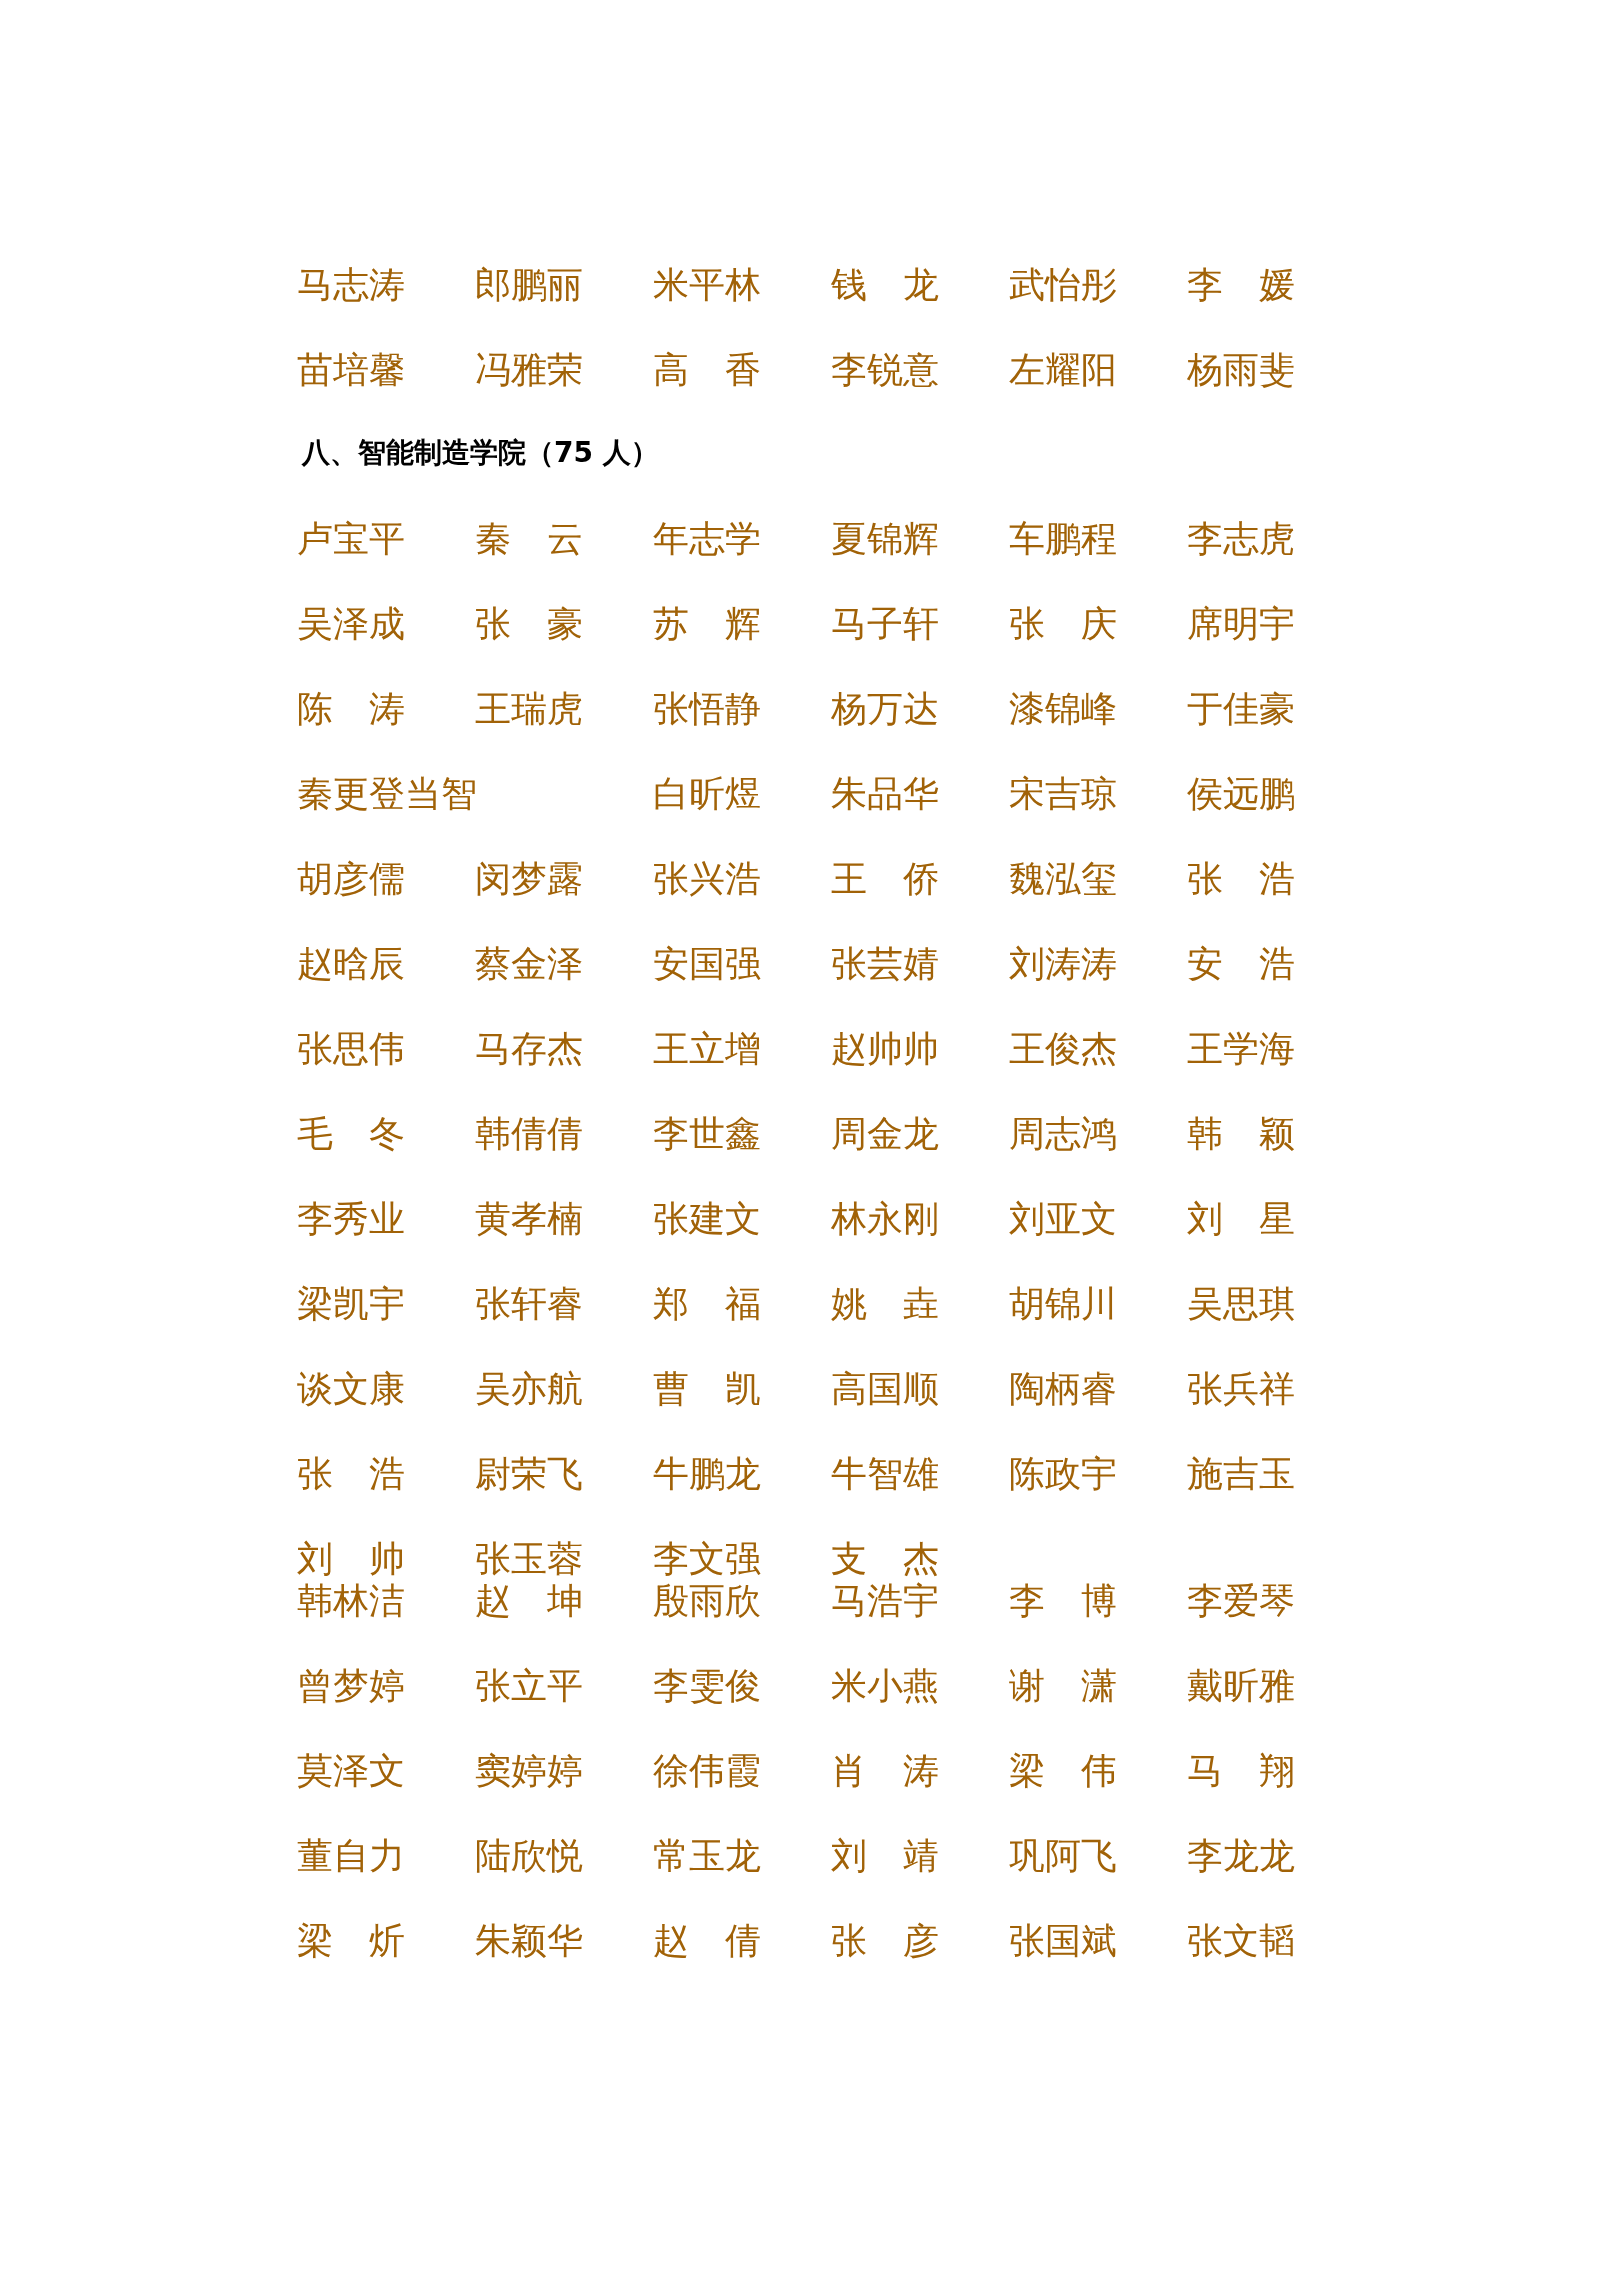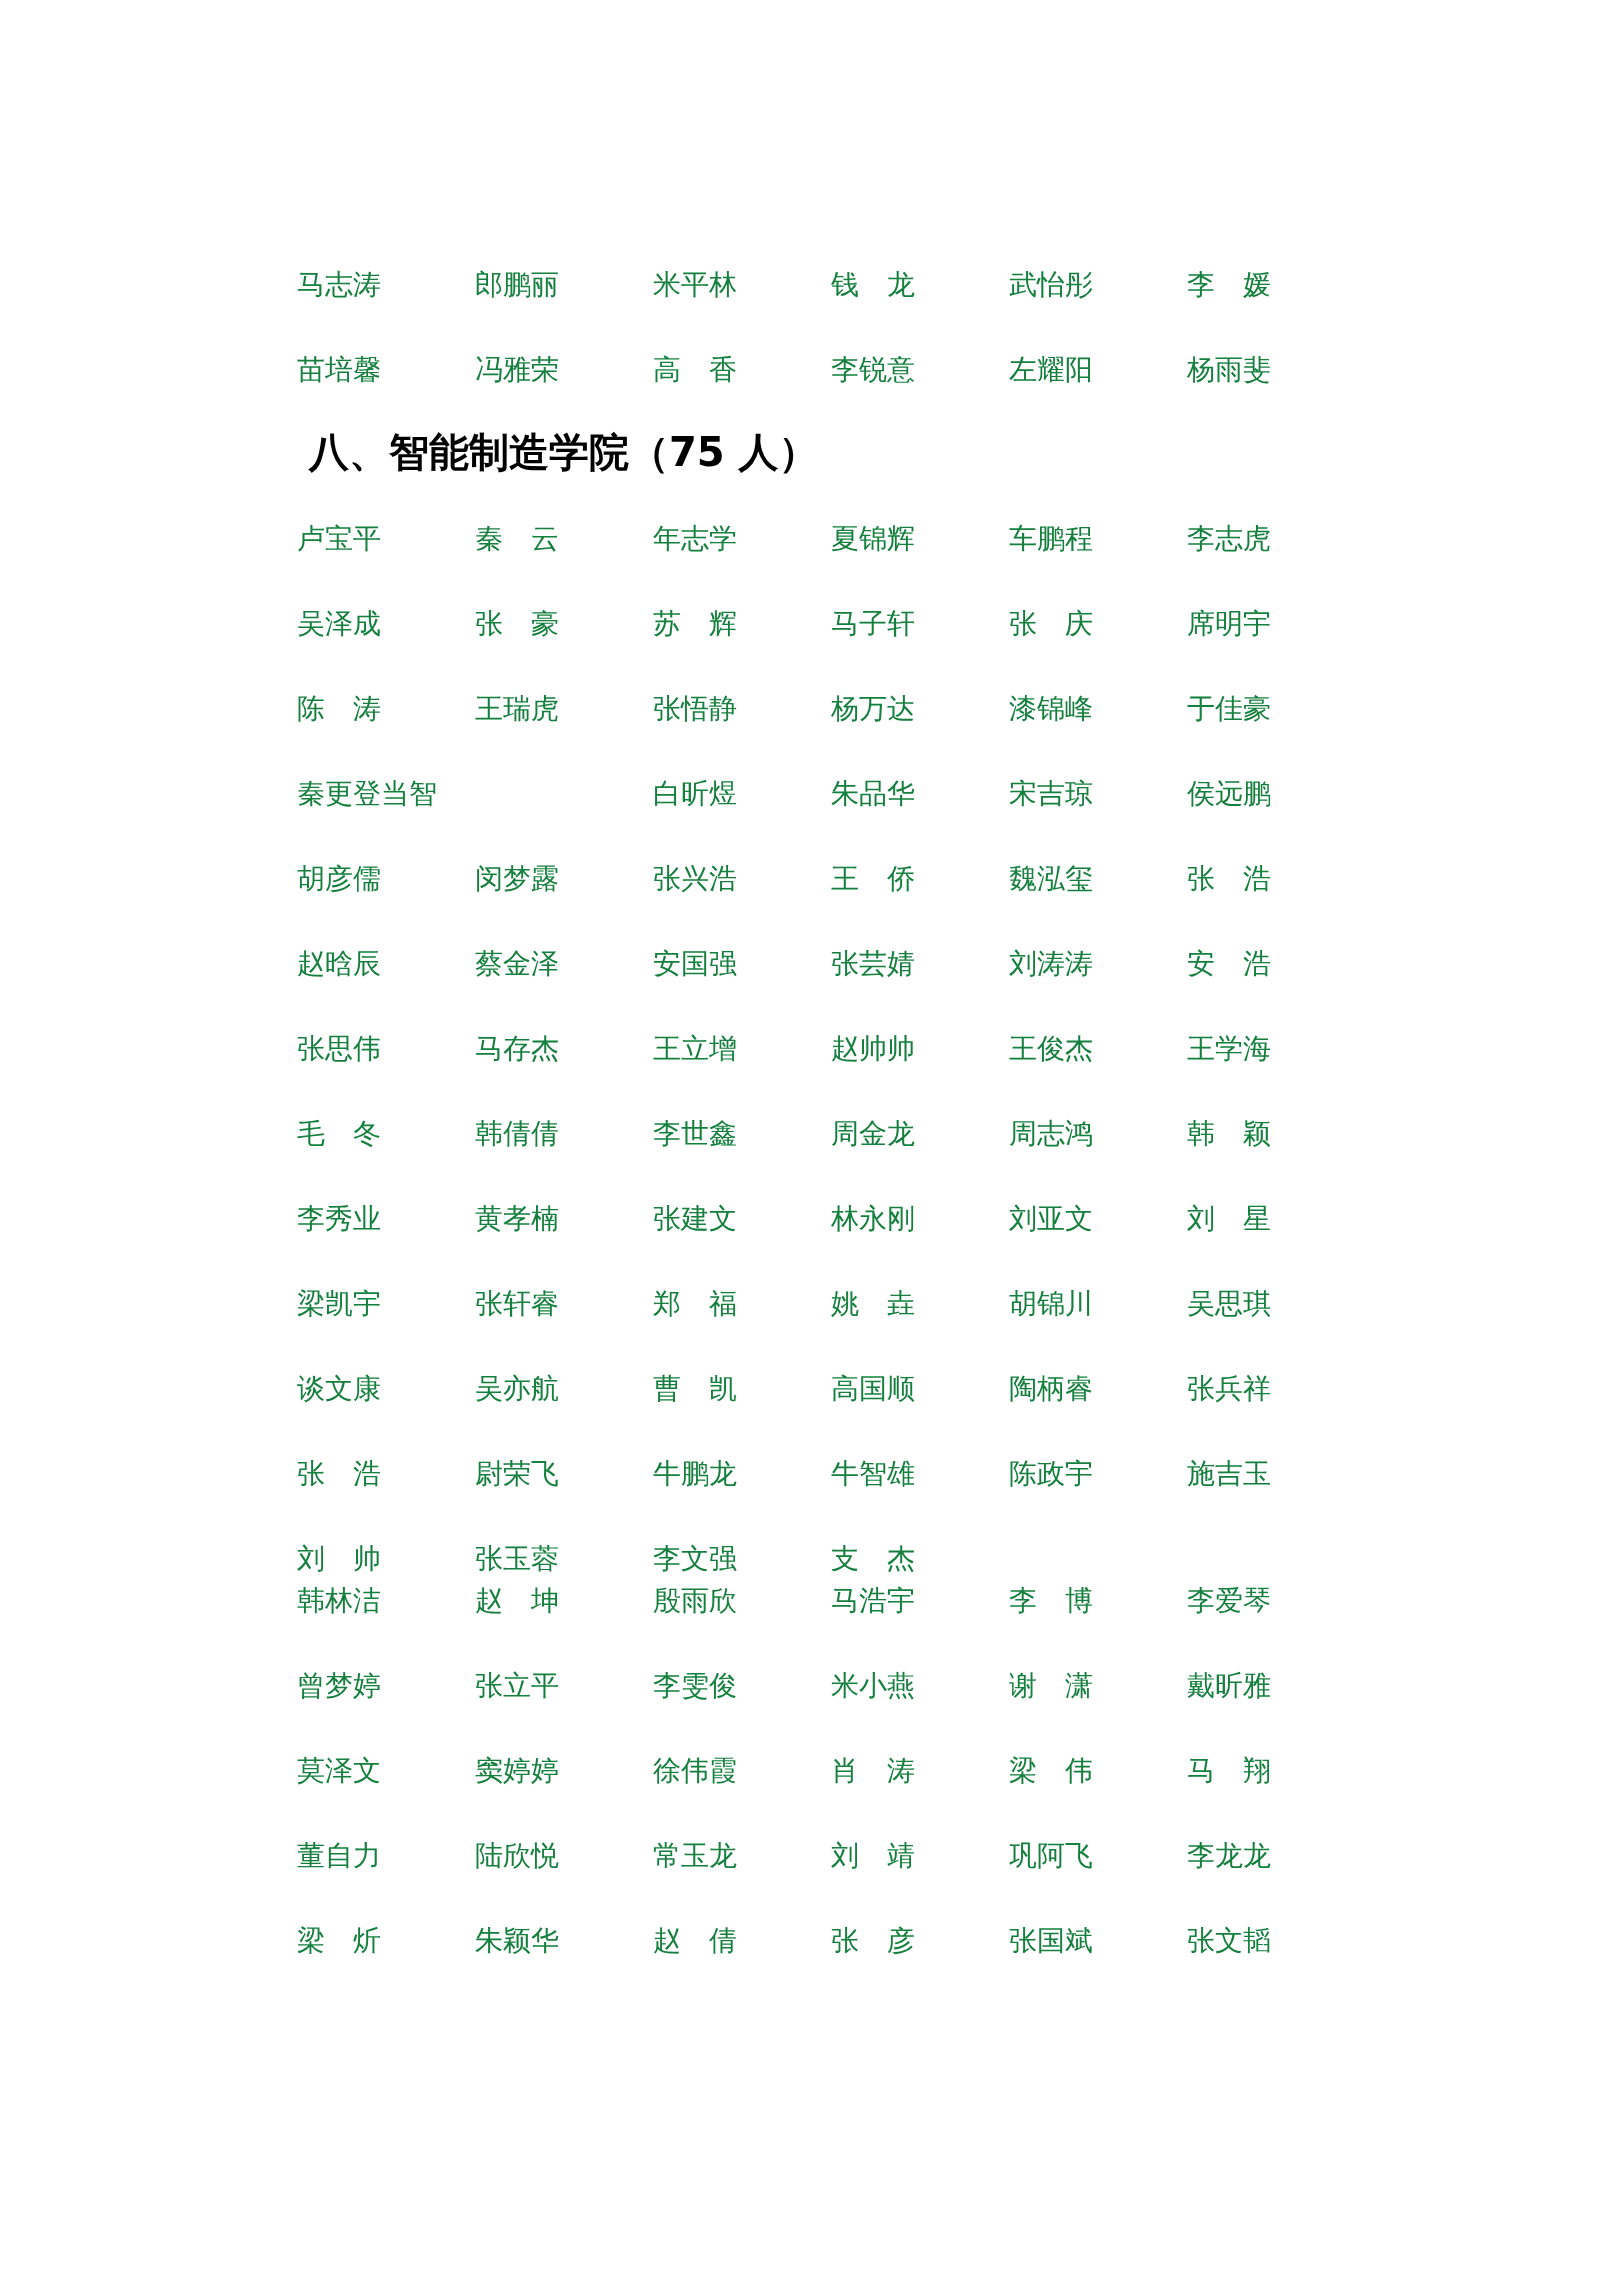--- a/index.html
+++ b/index.html
@@ -20,40 +20,40 @@
     left: 297px;
     top: 264px;
     width: 1013px;
   }
   .name-grid {
     display: grid;
     grid-template-columns: repeat(6, 119px);
     column-gap: 59px;
     row-gap: 43px;
     font-family: "DejaVu Serif", "Liberation Serif", serif;
-    font-size: 28px;
+    font-size: 36px;
     line-height: 42px;
-    color: #15803d;
+    color: #a16207;
     white-space: nowrap;
   }
   .name-cell {
     width: 119px;
     text-align: left;
     letter-spacing: 0;
   }
   .name-cell.wide {
     grid-column: span 2;
   }
   .section-heading {
     font-family: "DejaVu Sans", "Liberation Sans", sans-serif;
     font-weight: bold;
-    font-size: 40px;
+    font-size: 28px;
     line-height: 47px;
     color: #000000;
-    margin: 38px 0 42px 12px;
+    margin: 38px 0 42px 5px;
     white-space: nowrap;
   }
 </style>
 </head>
 <body>
 
 <div class="page">
   <div class="content">
 
     <div class="name-grid">

